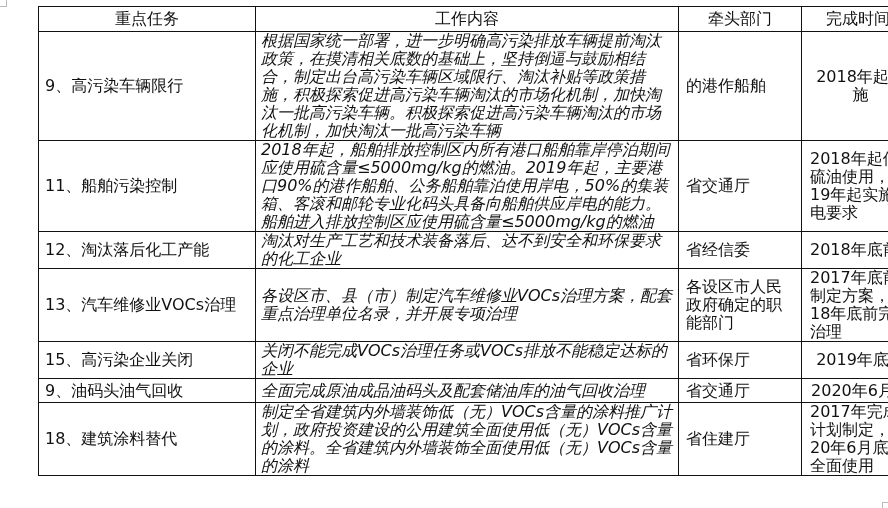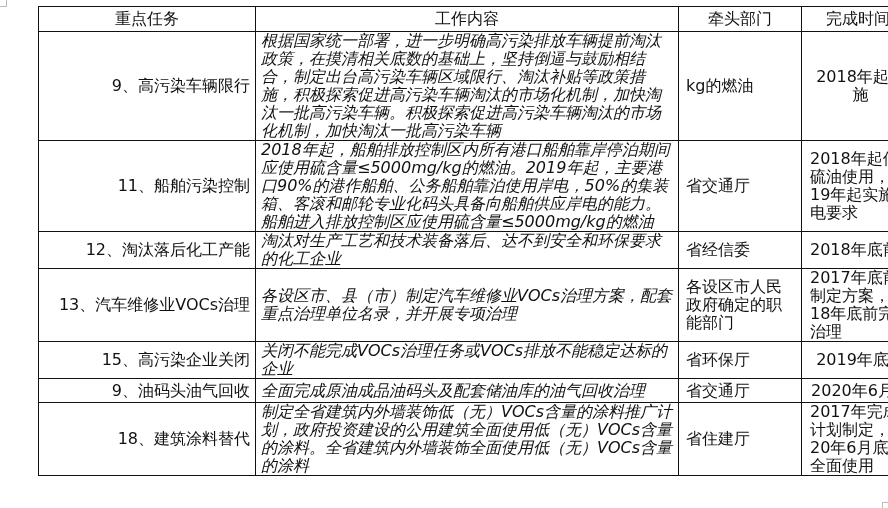--- a/index.html
+++ b/index.html
@@ -6,21 +6,21 @@
   body { width: 888px; height: 508px; position: relative; overflow: hidden;
          font-family: "DejaVu Sans", "Liberation Sans", sans-serif; color: #111; }
   .corner-mark { position: absolute; width: 6px; height: 6px; border-right: 1px solid #bbb; border-bottom: 1px solid #bbb; }
   .corner-tl { left: 0; top: 0; }
   .corner-br { left: 882px; top: 502px; border: none; border-left: 1px solid #bbb; border-top: 1px solid #bbb; }
   table { position: absolute; left: 6px; top: 6px; border-collapse: collapse; table-layout: fixed;
           width: 876px; font-size: 16px; line-height: 18px; margin-left: 32px; }
   td, th { border: 1.5px solid #111; padding: 0 5px; vertical-align: middle; text-align: left;
            overflow: hidden; word-break: break-all; }
   th { font-weight: normal; text-align: center; height: 24px; }
-  td.task { padding-left: 6px; text-align: right; }
+  td.task { padding-left: 6px; }
   td.content { padding-left: 5px; padding-right: 3px; font-style: italic; }
   td.dept { padding-left: 7px; }
   td.time { padding-left: 8px; padding-right: 3px; }
 </style>
 </head>
 <body>
 
 <div class="corner-mark corner-tl"></div>
 <div class="corner-mark corner-br"></div>
 
@@ -36,21 +36,21 @@
       <th>重点任务</th>
       <th>工作内容</th>
       <th>牵头部门</th>
       <th>完成时间</th>
     </tr>
   </thead>
   <tbody>
     <tr style="height:92px">
       <td class="task">9、高污染车辆限行</td>
       <td class="content">根据国家统一部署，进一步明确高污染排放车辆提前淘汰政策，在摸清相关底数的基础上，坚持倒逼与鼓励相结合，制定出台高污染车辆区域限行、淘汰补贴等政策措施，积极探索促进高污染车辆淘汰的市场化机制，加快淘汰一批高污染车辆。积极探索促进高污染车辆淘汰的市场化机制，加快淘汰一批高污染车辆</td>
-      <td class="dept">kg的燃油</td>
+      <td class="dept">的港作船舶</td>
       <td class="time" style="text-align:center">2018年起实施</td>
     </tr>
     <tr style="height:90px">
       <td class="task">11、船舶污染控制</td>
       <td class="content">2018年起，船舶排放控制区内所有港口船舶靠岸停泊期间应使用硫含量≤5000mg/kg的燃油。2019年起，主要港口90%的港作船舶、公务船舶靠泊使用岸电，50%的集装箱、客滚和邮轮专业化码头具备向船舶供应岸电的能力。船舶进入排放控制区应使用硫含量≤5000mg/kg的燃油</td>
       <td class="dept">省交通厅</td>
       <td class="time">2018年起低硫油使用，2019年起实施岸电要求</td>
     </tr>
     <tr style="height:37px">
       <td class="task">12、淘汰落后化工产能</td>

